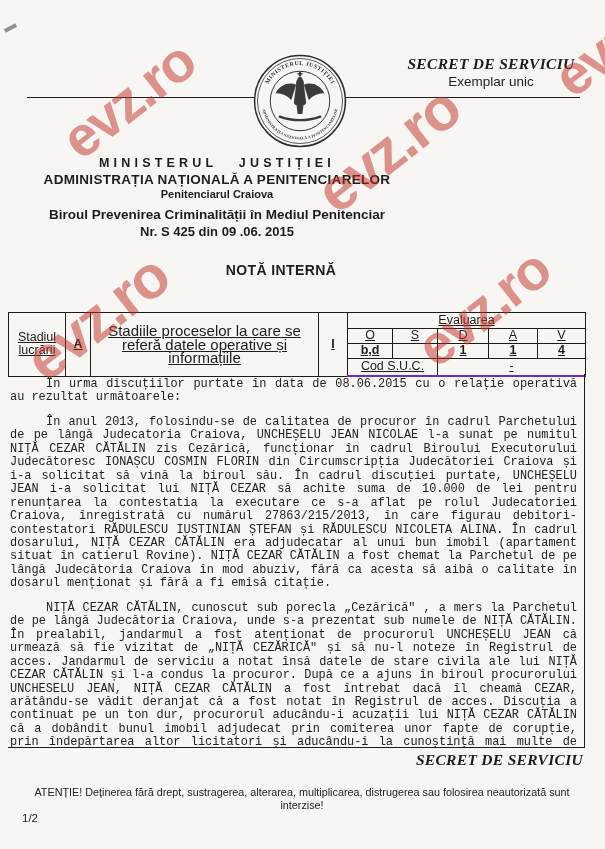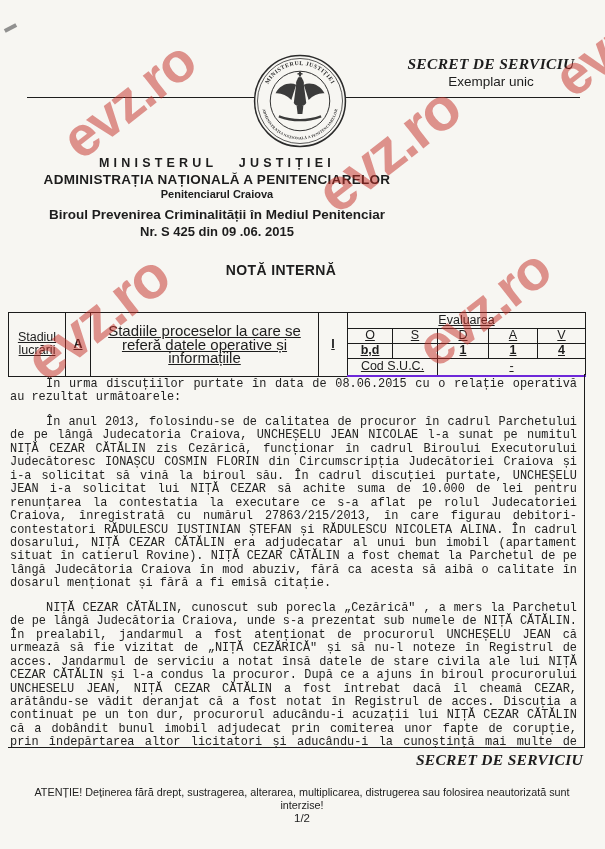--- a/index.html
+++ b/index.html
@@ -49,21 +49,21 @@
     position:absolute;top:374px;left:8px;width:577px;height:374px;box-sizing:border-box;
     border-right:1.7px solid #1c1c1c;border-bottom:1.7px solid #1c1c1c;
     padding:4px 7px 0 2px;overflow:hidden;
     text-align:justify;font-size:11.9px;line-height:13.45px;color:#222;font-family:Liberation Mono, monospace;
   }
   .body-block p{margin:0 0 11px 0;text-indent:36px;}
   
   .bottom-class{position:absolute;top:751px;left:285px;width:298px;text-align:right;
     font-family:"Liberation Serif", serif;font-style:italic;font-weight:bold;font-size:15.5px;letter-spacing:.3px;}
   .warning{position:absolute;top:786px;left:22px;width:560px;text-align:center;font-size:10.8px;line-height:13px;color:#222;}
-  .pagenum{position:absolute;top:812px;left:22px;width:560px;text-align:center;font-size:11.5px;}
+  .pagenum{position:absolute;top:812px;left:22px;width:560px;font-size:11.5px;}
 </style>
 </head>
 <body>
 
 <div class="page">
 
   <div class="scanmark"></div>
 
   <div class="top-class">
     <div class="l1">SECRET DE SERVICIU</div>

